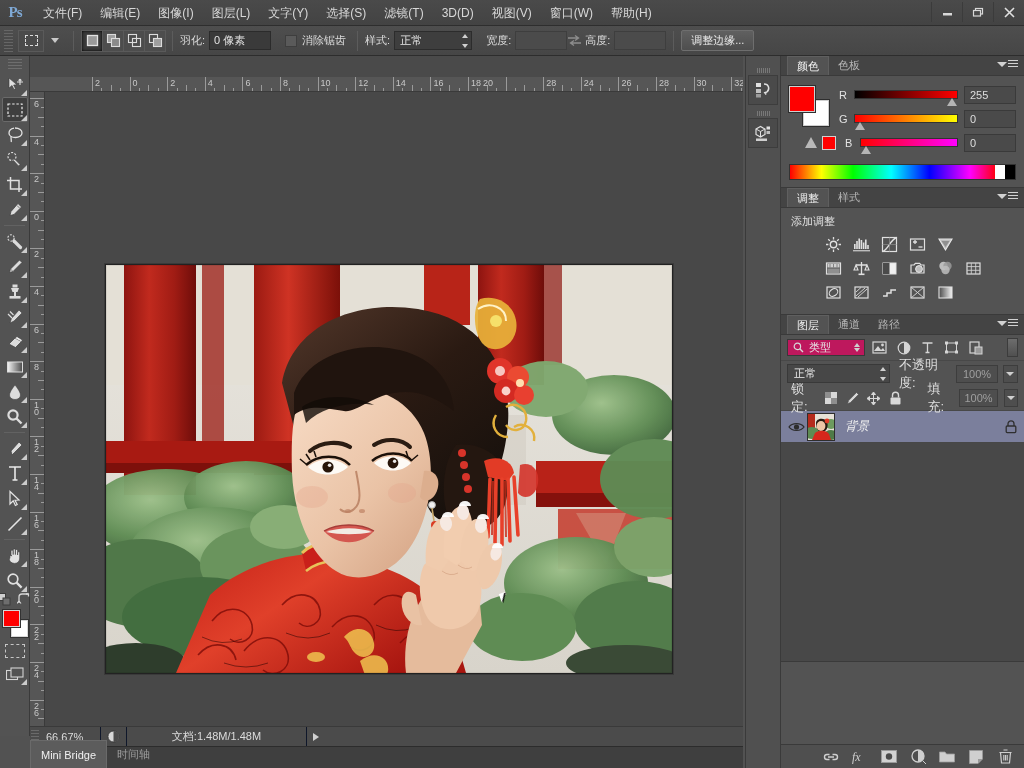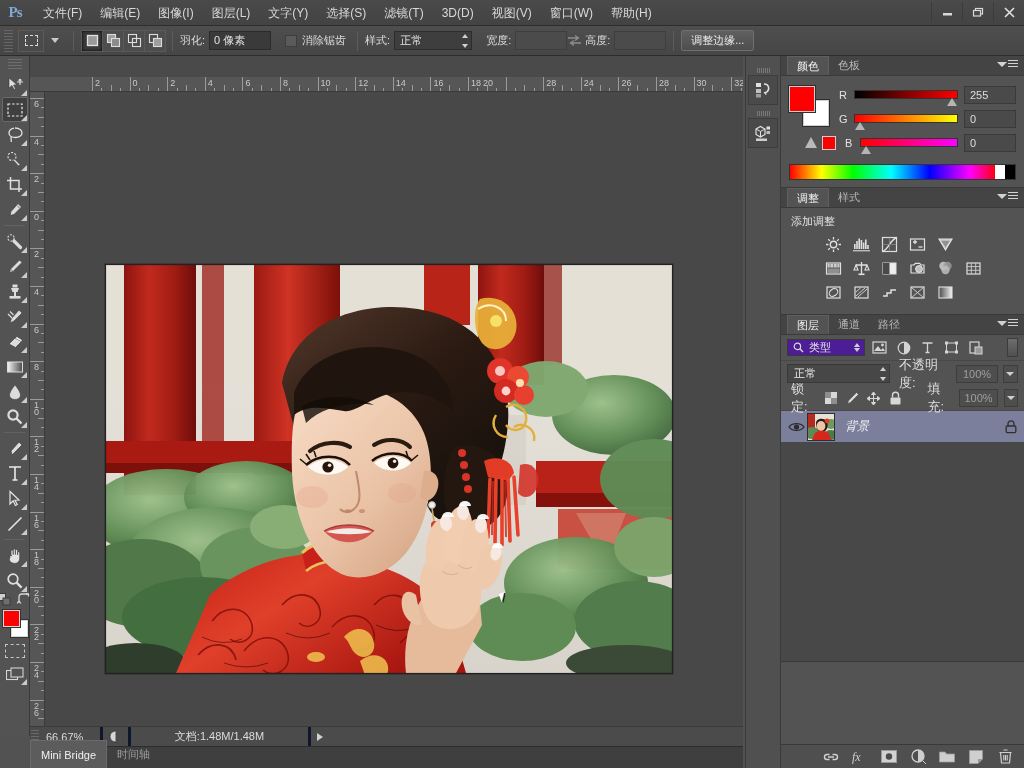--- a/index.html
+++ b/index.html
@@ -181,21 +181,21 @@
   .wm-text { font-size:33px; color:#8e8e8e; font-weight:bold; letter-spacing:2px;
              text-shadow:1px 1px 0 #3a3a3a; }
 
   
   .statusbar { position:absolute; left:30px; top:726px; width:713px; height:20px;
                background:#4b4b4b; border-top:1px solid #3a3a3a;
                display:flex; align-items:center; font-size:11px; color:#dcdcdc;}
   .sb-grip { width:8px;height:14px;margin:0 3px 0 1px;
     background:repeating-linear-gradient(to bottom,#6a6a6a 0 1px,transparent 1px 3px);}
   .sb-zoom { width:58px; padding-left:4px; }
-  .sb-cell { border-left:3px solid #0f172a; height:20px; display:flex;
+  .sb-cell { border-left:1px solid #0f172a; height:20px; display:flex;
              align-items:center; padding:0 6px; }
   .sb-arrow { width:0;height:0;border-top:4px solid transparent;
               border-bottom:4px solid transparent; border-left:6px solid #d0d0d0; }
   .sb-doc { width:180px; display:flex; justify-content:center; }
 
   .bottomtabs { position:absolute; left:30px; top:746px; width:713px; height:22px;
                 background:#3f3f3f; border-top:1px solid #2c2c2c; display:flex;
                 align-items:flex-end; }
   .btab { height:28px; padding:0 10px; display:flex; align-items:center; font-size:11px;}
   .btab.active { background:#5c5c5c; border:1px solid #6a6a6a; border-bottom:none;
@@ -262,21 +262,21 @@
   
   .adj-title { font-size:11px; color:#e0e0e0; padding:6px 0 3px 10px; }
   .adj-grid { padding:2px 0 8px 40px; }
   .adj-row { display:flex; gap:4px; margin-bottom:4px; }
   .adj-ico { width:24px;height:20px; display:flex; align-items:center;
              justify-content:center; }
 
   
   .lay-filter { display:flex; align-items:center; height:26px; padding:0 6px; gap:5px;
                 border-bottom:1px solid #484848; }
-  .filter-select { display:flex; align-items:center; gap:5px; background:#4c1d95;
+  .filter-select { display:flex; align-items:center; gap:5px; background:#be185d;
                    border:1px solid #393939; height:17px; padding:0 4px 0 5px;
                    width:78px; position:relative; font-size:11px; color:#e6e6e6;}
   .fs-spin { margin-left:auto; display:flex; flex-direction:column; gap:1px; }
   .fs-spin i { width:0;height:0;border-left:3px solid transparent;
                border-right:3px solid transparent; }
   .fs-spin i.up{border-bottom:4px solid #cfcfcf;}
   .fs-spin i.dn{border-top:4px solid #cfcfcf;}
   .lf-ico { width:19px;height:19px; display:flex; align-items:center;
             justify-content:center; color:#d5d5d5; }
   .lf-toggle { margin-left:auto; width:11px;height:19px;

